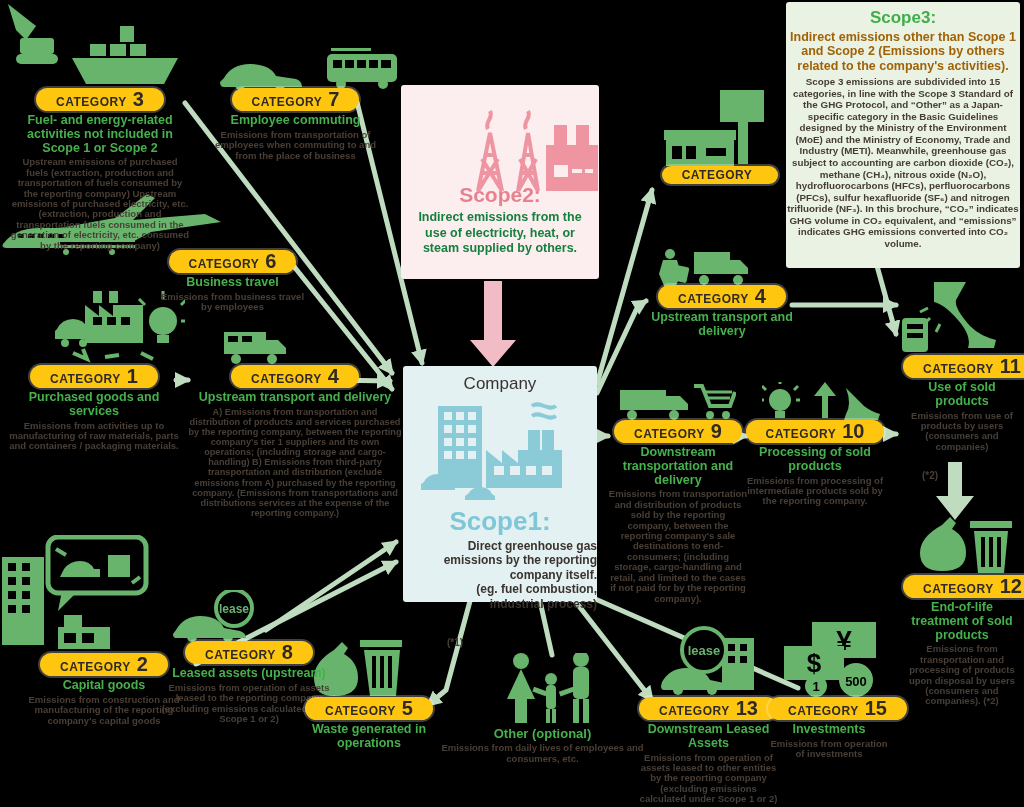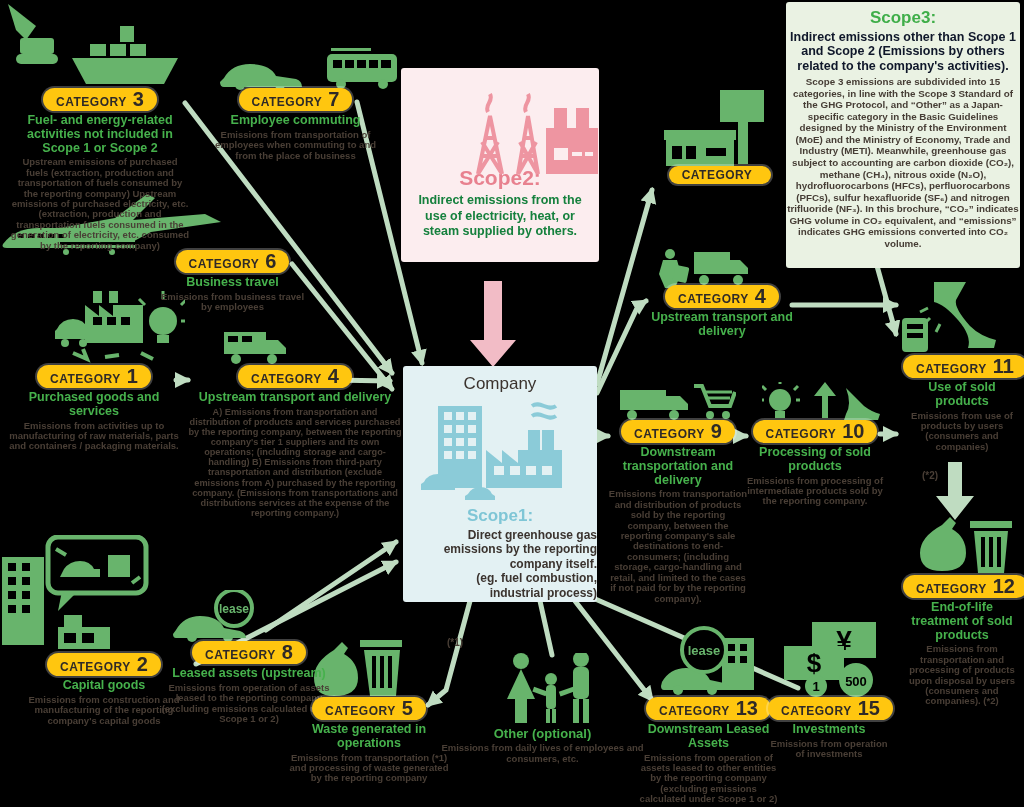--- a/index.html
+++ b/index.html
@@ -2,38 +2,38 @@
 <html><head>
 <meta charset="utf-8">
 <style>
   html,body{margin:0;padding:0;background:#000;}
   #canvas{position:relative;width:1024px;height:807px;background:#000;overflow:hidden;
           font-family:"Liberation Sans",sans-serif;}
   .lines{position:absolute;left:0;top:0;z-index:1;}
   .box{position:absolute;z-index:2;text-align:center;border-radius:3px;}
   .cat{position:absolute;z-index:3;text-align:center;}
   .badge{display:inline-flex;align-items:baseline;gap:6px;background:#ffc60f;border-radius:16px;
-         padding:2px 13px;box-shadow:0 0 0 2px rgba(255,255,255,.25);}
+         padding:2px 20px;box-shadow:0 0 0 2px rgba(255,255,255,.25);}
   .badge-label{font-size:12px;font-weight:bold;color:#2f2a27;letter-spacing:.5px;}
   .badge-num{font-size:20px;font-weight:bold;color:#2f2a27;line-height:.9;}
   .cat-title{color:#46b14c;font-weight:bold;font-size:12.5px;line-height:1.1;margin-top:3px;}
   .cat-desc{color:#4a3f36;font-size:9.5px;font-weight:bold;line-height:1.1;margin-top:2px;}
   .icon{position:absolute;z-index:2;}
   .note{position:absolute;z-index:4;color:#4a3f36;font-size:10px;font-weight:bold;}
   
-  #scope2-box{left:401px;top:68px;width:198px;height:194px;background:#fcedef;}
+  #scope2-box{left:401px;top:85px;width:198px;height:194px;background:#fcedef;}
   #scope2-box .stitle{color:#e8818f;font-weight:bold;font-size:21px;margin-top:2px;}
   #scope2-box .sdesc{color:#15803d;font-size:12.5px;font-weight:bold;line-height:1.25;white-space:pre-line;margin-top:3px;}
   #company-box{left:403px;top:366px;width:194px;height:236px;background:#e3f1f3;}
   #company-box .ctitle{color:#3b332e;font-size:17px;margin-top:8px;}
-  #company-box .stitle{color:#7fc6d6;font-weight:bold;font-size:17px;}
+  #company-box .stitle{color:#7fc6d6;font-weight:bold;font-size:26px;}
   #company-box .sdesc{color:#3b332e;font-size:12px;font-weight:bold;line-height:1.2;white-space:pre-line;margin-top:2px;text-align:right;}
   #scope3-box{left:786px;top:2px;width:234px;height:266px;background:#eaf2e3;padding:6px 1px;box-sizing:border-box;}
   #scope3-box .stitle{color:#3fae49;font-weight:bold;font-size:17px;}
-  #scope3-box .shead{color:#0f172a;font-weight:bold;font-size:12.5px;line-height:1.15;margin-top:2px;}
+  #scope3-box .shead{color:#a16207;font-weight:bold;font-size:12.5px;line-height:1.15;margin-top:2px;}
   #scope3-box .sbody{color:#463d35;font-size:9.8px;font-weight:bold;line-height:1.18;margin-top:3px;}
   svg text{font-family:"Liberation Sans",sans-serif;font-weight:bold;}
 </style>
 </head>
 <body>
 
 <div id="canvas">
 
   <svg class="lines" width="1024" height="807">
     <defs>
@@ -424,21 +424,20 @@
     <div class="cat-title">Leased assets (upstream)</div>
     <div class="cat-desc">Emissions from operation of assets leased to the reporting company (excluding emissions calculated under Scope 1 or 2)</div>
   </div>
 
   <div class="cat" style="left:288px;top:697px;width:162px">
     <div class="badge">
         <span class="badge-label">CATEGORY</span>
         <span class="badge-num">5</span>
       </div>
     <div class="cat-title">Waste generated in operations</div>
-    <div class="cat-desc">Emissions from transportation (*1) and processing of waste generated by the reporting company</div>
   </div>
 
   <div class="cat" style="left:440px;top:724px;width:205px">
     <div class="cat-title" style="font-size:13px">Other (optional)</div>
     <div class="cat-desc">Emissions from daily lives of employees and consumers, etc.</div>
   </div>
 
   <div class="cat" style="left:636px;top:697px;width:145px">
     <div class="badge">
         <span class="badge-label">CATEGORY</span>

